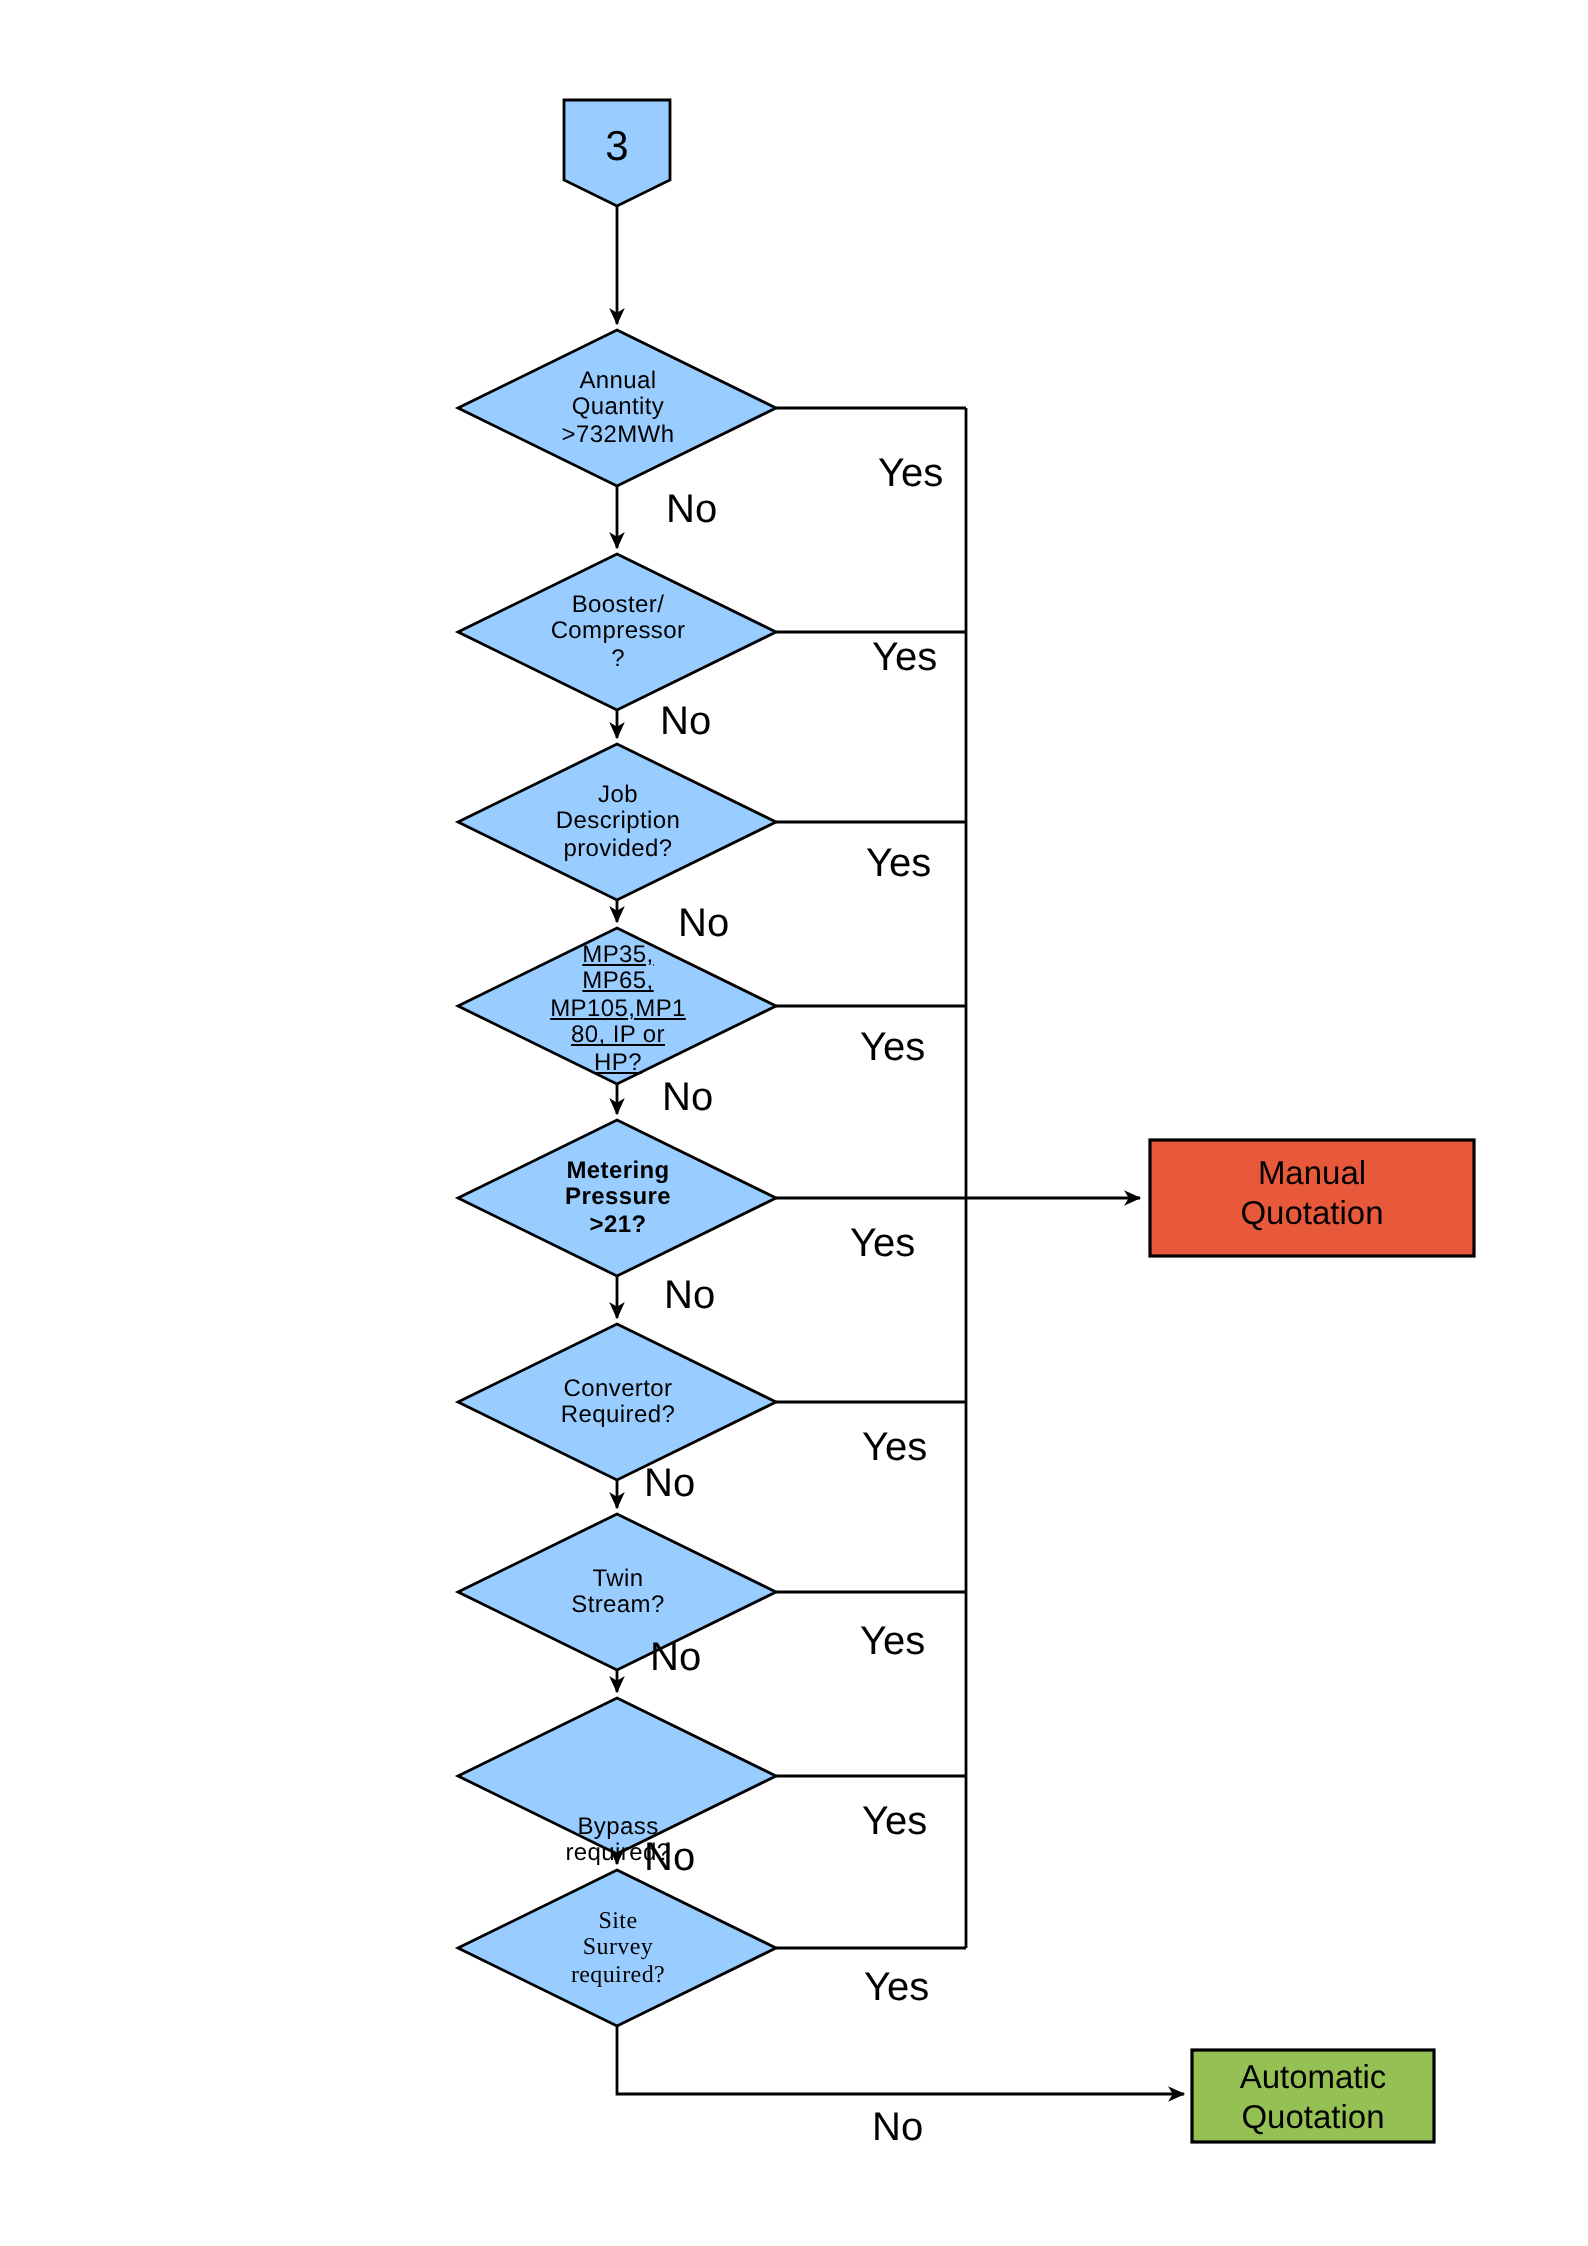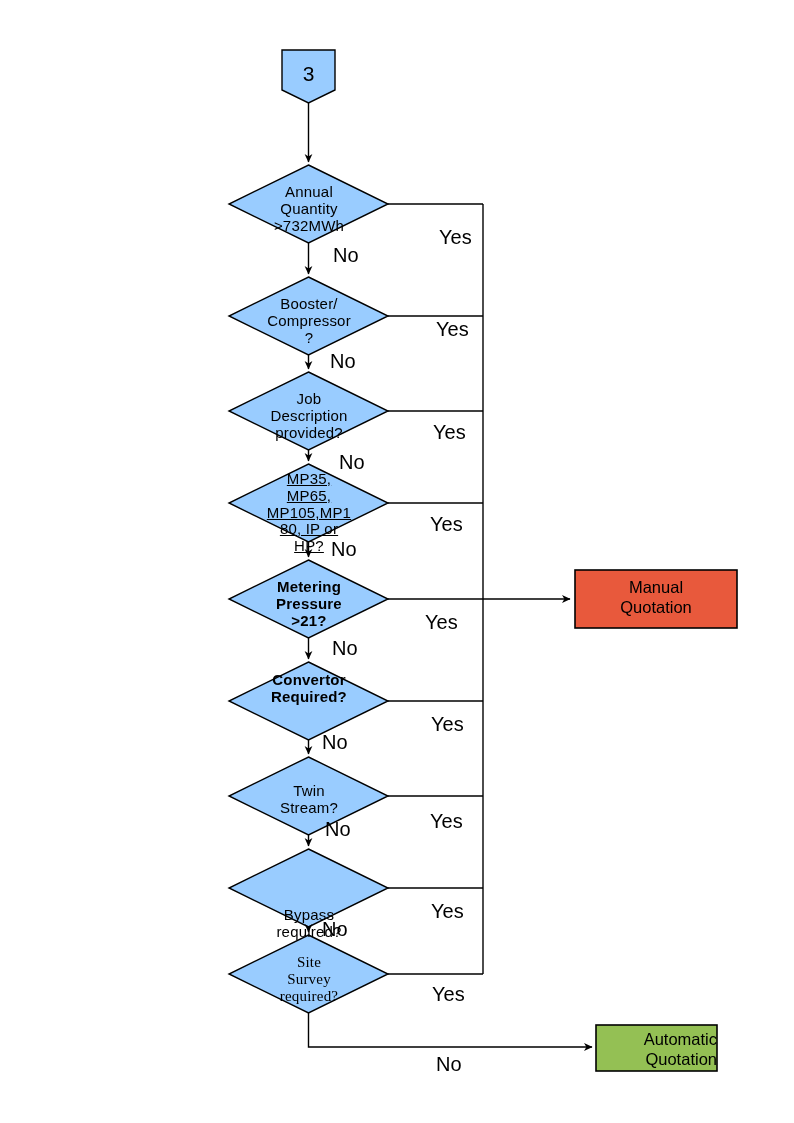--- a/index.html
+++ b/index.html
@@ -23,21 +23,21 @@
   }
   .node-text {
     position: absolute;
     text-align: center;
     color: #000000;
     line-height: 1.12;
     pointer-events: none;
     white-space: pre-line;
   }
   .diamond-text {
-    font-size: 15px;
+    font-size: 12px;
     letter-spacing: 0.2px;
   }
   .start-text {
     font-size: 21px;
   }
   .terminal-text {
     font-size: 16.5px;
     line-height: 1.2;
   }
   .edge-label {
@@ -111,33 +111,33 @@
 Description
 provided?</div>
 <div class="node-text diamond-text" style="left:249px; top:471px; width:120px;text-decoration:underline;">MP35,
 MP65,
 MP105,MP1
 80, IP or
 HP?</div>
 <div class="node-text diamond-text" style="left:249px; top:579px; width:120px;font-weight:bold;">Metering
 Pressure
 &gt;21?</div>
-<div class="node-text diamond-text" style="left:249px; top:672px; width:120px;font-weight:bold;">Convertor
+<div class="node-text diamond-text" style="left:249px; top:688px; width:120px;">Convertor
 Required?</div>
 <div class="node-text diamond-text" style="left:249px; top:783px; width:120px;">Twin
 Stream?</div>
 <div class="node-text diamond-text" style="left:249px; top:875px; width:120px;margin-top:32px;">Bypass
 required?</div>
 <div class="node-text diamond-text" style="left:249px; top:954px; width:120px;font-family:Liberation Serif, serif;">Site
 Survey
 required?</div>
 
 <div class="node-text terminal-text" style="left:575px; top:578px; width:162px;">Manual
 Quotation</div>
-<div class="node-text terminal-text" style="left:596px; top:1030px; width:121px;text-align:right;">Automatic
+<div class="node-text terminal-text" style="left:596px; top:1030px; width:121px;">Automatic
 Quotation</div>
 
 <div class="edge-label" style="left:333px; top:244px;">No</div>
 <div class="edge-label" style="left:330px; top:350px;">No</div>
 <div class="edge-label" style="left:339px; top:451px;">No</div>
 <div class="edge-label" style="left:331px; top:538px;">No</div>
 <div class="edge-label" style="left:332px; top:637px;">No</div>
 <div class="edge-label" style="left:322px; top:731px;">No</div>
 <div class="edge-label" style="left:325px; top:818px;">No</div>
 <div class="edge-label" style="left:322px; top:918px;">No</div>

